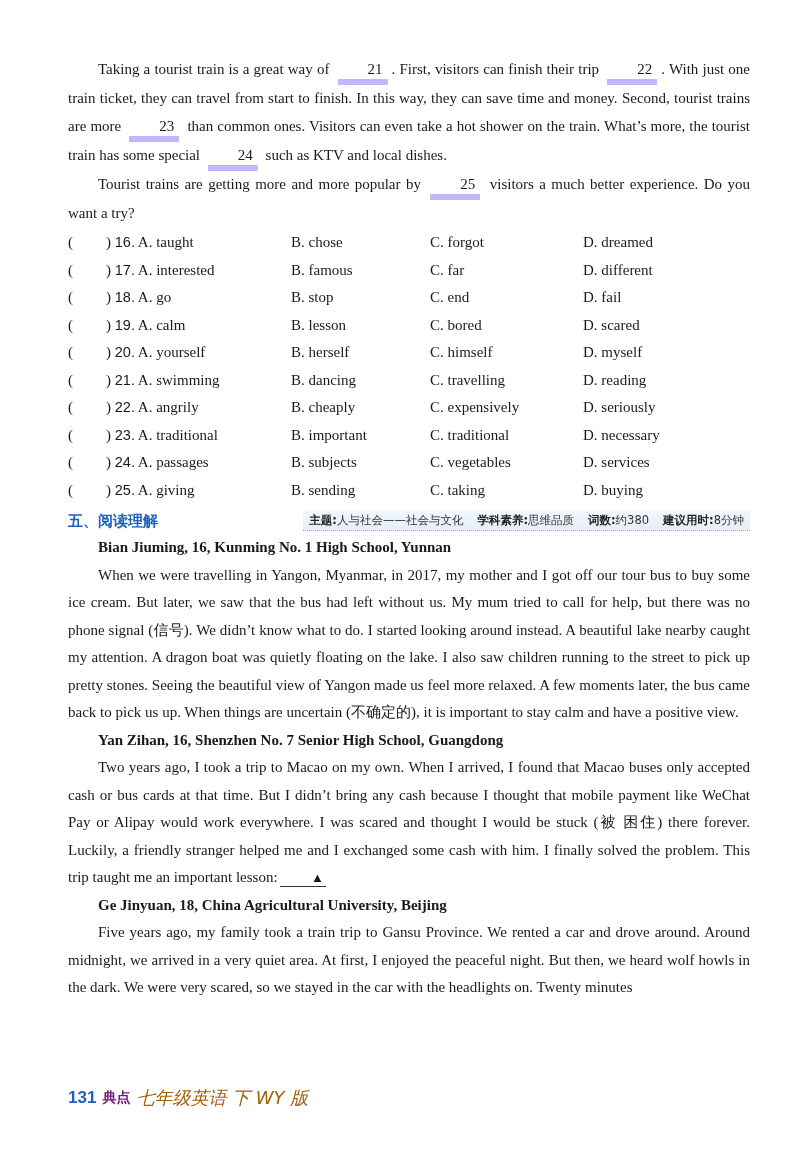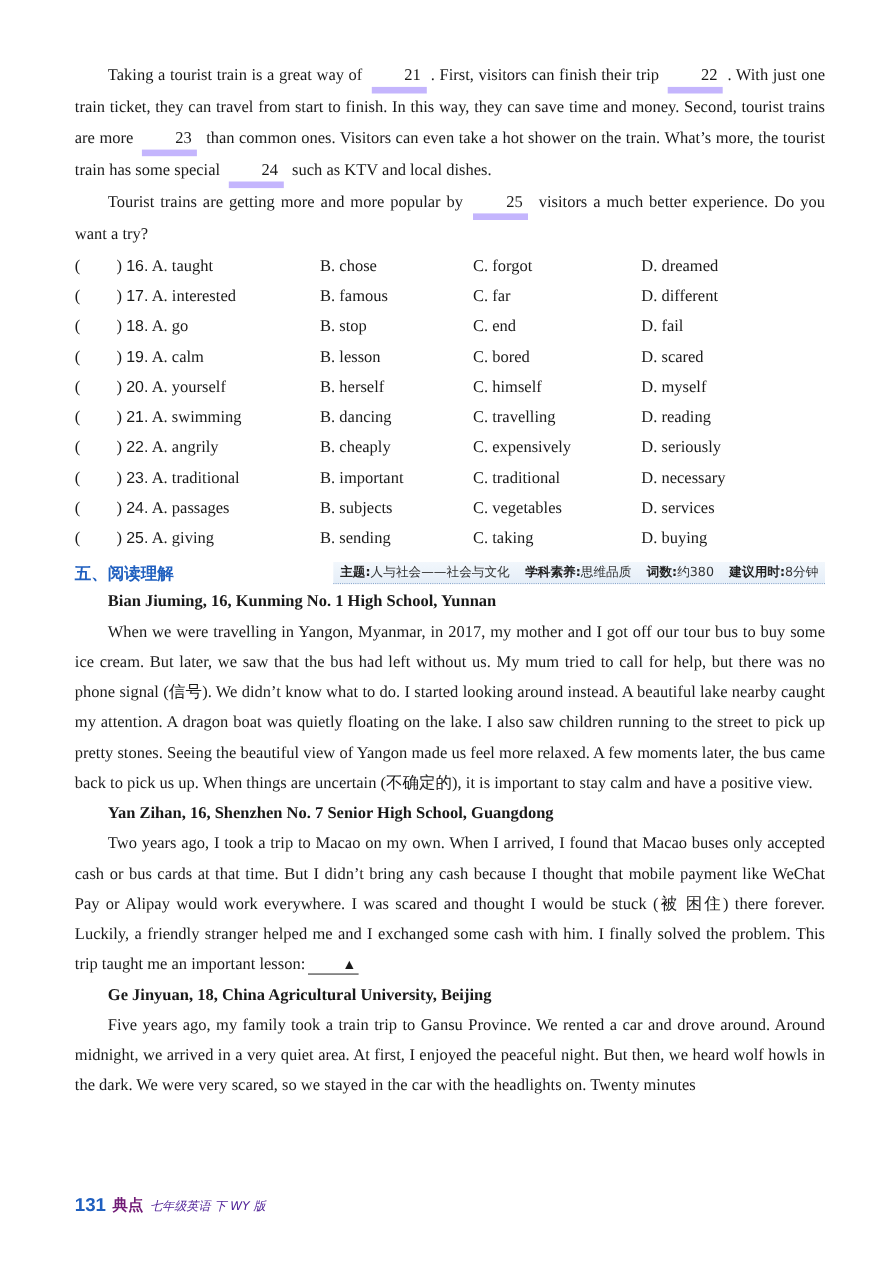--- a/index.html
+++ b/index.html
@@ -25,21 +25,21 @@
               font-family: "DejaVu Sans", sans-serif; font-size: 11.5px; padding: 2px 6px;
               color: #333; display: flex; gap: 14px; }
   .meta-bar b { color: #222; }
   .author { font-weight: bold; font-size: 15px; line-height: 27.5px; padding-left: 30px; }
   .bold { font-weight: bold; }
   .tri-blank { display: inline-block; border-bottom: 1px solid #333; width: 46px;
                text-align: center; font-size: 13px; line-height: 16px; margin-left: 2px; }
   .footer { position: absolute; left: 68px; top: 1086px; display: flex; align-items: center; gap: 6px; }
   .page-num { color: #1f5fbf; font-family: "Liberation Sans", sans-serif; font-weight: bold; font-size: 17px; }
   .brand { font-family: Liberation Mono, monospace; font-weight: bold; font-size: 14px; color: #701a75; }
-  .book { font-family: "DejaVu Sans", sans-serif; font-style: italic; font-size: 11px; color: #4c1d95; }
+  .book { font-family: "DejaVu Sans", sans-serif; font-style: italic; font-size: 18px; color: #a16207; }
 </style>
 </head>
 <body>
 
 <div class="page">
 
   <p class="para indent">
     <span>Taking a tourist train is a great way of </span><span class="blank">21</span><span>. First, visitors can finish their trip </span><span class="blank">22</span><span>. With just one train ticket, they can travel from start to finish. In this way, they can save time and money. Second, tourist trains are more </span><span class="blank">23</span><span> than common ones. Visitors can even take a hot shower on the train. What’s more, the tourist train has some special </span><span class="blank">24</span><span> such as KTV and local dishes.</span>
   </p>
 

